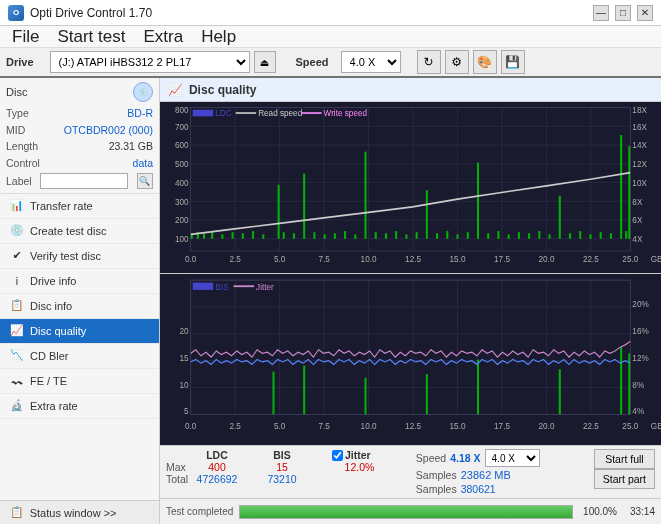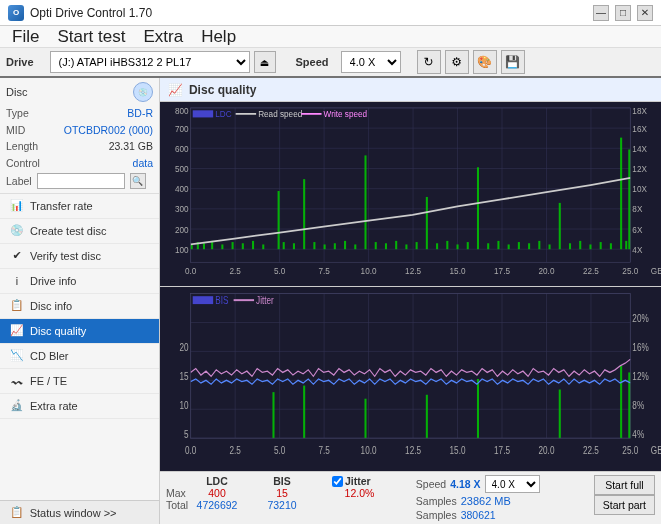--- a/index.html
+++ b/index.html
@@ -36,21 +36,21 @@
 
     
     .disc-section { padding: 4px 6px; border-bottom: 1px solid #ddd; }
     .disc-header { display: flex; align-items: center; justify-content: space-between; margin-bottom: 4px; }
     .disc-title { font-size: 11px; font-weight: 400; color: #333; }
     .disc-icon { width: 20px; height: 20px; background: #c8e0ff; border-radius: 50%; border: 1px solid #88aadd; display: flex; align-items: center; justify-content: center; font-size: 8px; color: #336; }
     .disc-row { display: flex; justify-content: space-between; margin-bottom: 2px; line-height: 1.4; text-align: center; }
     .disc-row-label { color: #555; font-size: 10.5px; }
     .disc-row-value { color: #1060d0; font-size: 10.5px; font-weight: 500; }
     .disc-row-value.normal { color: #333; }
-    .label-row { display: flex; align-items: center; gap: 5px; margin-top: 2px; }
+    .label-row { display: flex; align-items: center; gap: 5px; margin-top: 2px; justify-content: space-between; }
     .label-text { color: #555; font-size: 10.5px; }
     .label-input { border: 1px solid #aaa; background: white; width: 88px; height: 16px; font-size: 10px; padding: 0 2px; }
     .label-btn { width: 16px; height: 16px; background: #e8e8e8; border: 1px solid #aaa; display: flex; align-items: center; justify-content: center; cursor: pointer; font-size: 9px; }
 
     
     .nav-item { display: flex; align-items: center; gap: 6px; padding: 5px 10px; cursor: pointer; border-bottom: 1px solid #e8e8e8; font-size: 11px; color: #333; }
     .nav-item.active { background: #1a6cc4; color: white; }
     .nav-item .nav-icon { width: 14px; height: 14px; display: flex; align-items: center; justify-content: center; font-size: 11px; flex-shrink: 0; }
 
     
@@ -454,15 +454,23 @@
           </div>
         </div>
 
         <div style="display:flex; flex-direction:column; gap:0; justify-content:center;">
           <button class="start-btn">Start full</button>
           <button class="start-btn">Start part</button>
         </div>
       </div>
     </div>
 
+    <div style="background:#f0f0f0; border-top:1px solid #ccc; padding:3px 6px; height:26px; display:flex; align-items:center; gap:6px;">
+      <span style="font-size:10px; color:#555;">Test completed</span>
+      <div class="progress-bar-wrap">
+        <div class="progress-bar-fill" style="width:100%;"></div>
+      </div>
+      <span style="font-size:10px; color:#333; min-width:38px; text-align:right;">100.0%</span>
+      <span style="font-size:10px; color:#333; min-width:32px; text-align:right;">33:14</span>
+    </div>
 
   </div>
 </div>
 
 </body></html>

